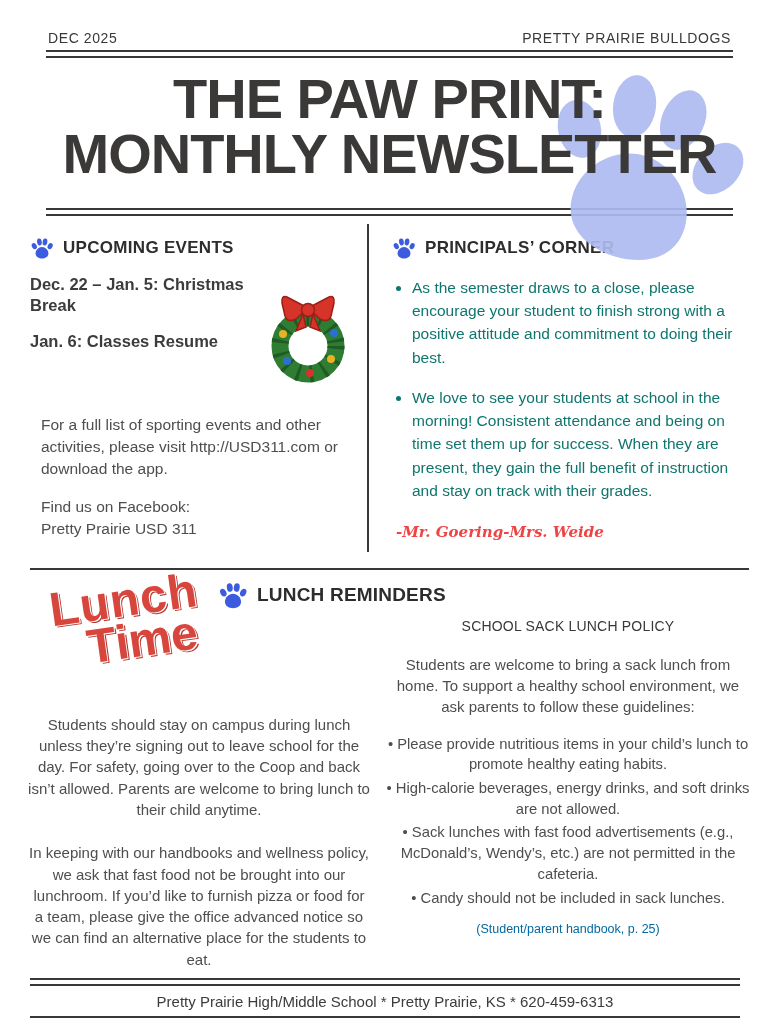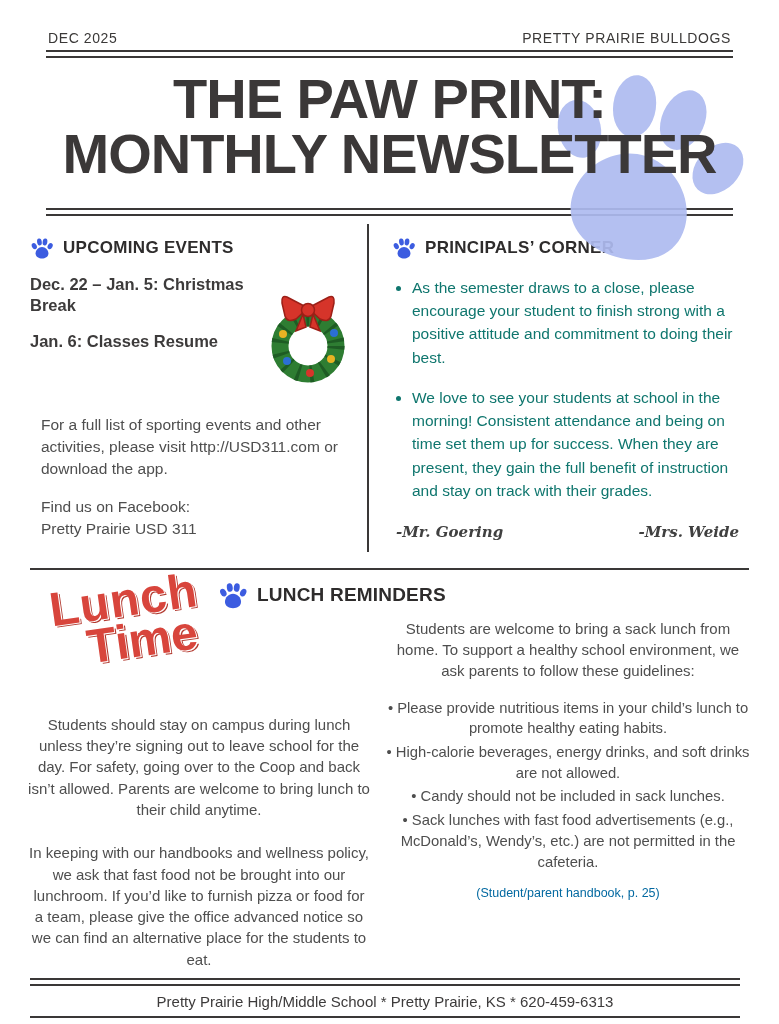--- a/index.html
+++ b/index.html
@@ -40,23 +40,23 @@
   .event { width:252px; margin:14px 0 0 0; font-size:16.5px; font-weight:700;
     line-height:1.3; color:#3d3b3b; }
   .wreath { position:absolute; right:8px; top:52px; width:100px; height:100px; }
   .body-text { margin:11px; font-size:15.5px; line-height:1.42; color:#4e4e4e; }
   .events-info { margin-top:62px; }
   .fb { margin-top:16px; }
   .fb span { display:block; }
 
   .bullets { margin:16px 0 0 0; padding-left:20px; }
   .bullets li { margin-bottom:17px; font-size:15.5px; line-height:1.5; color:#0f766e; }
-  .signatures { display:flex; justify-content:space-between; padding:4px 10px 0 4px;
+  .signatures { display:flex; padding:4px 10px 0 4px;
     font-family:"DejaVu Serif","Liberation Serif",serif; font-style:italic;
-    font-weight:700; font-size:15px; color:#404040; }
+    font-weight:700; font-size:15px; color:#ef4444; }
 
   
   .lunch { position:relative; height:392px; margin-top:2px; }
   .lunch-art { position:absolute; left:52px; top:4px; transform:rotate(-8deg);
     color:#d8453c; font-weight:800; line-height:1; text-align:center;
     text-shadow:1px 1px 0 #ffffff, 2px 2px 0 #b2392f; }
   .lunch-art .lt1 { display:block; font-size:48px; letter-spacing:1px; }
   .lunch-art .lt2 { display:block; font-size:48px; margin:-6px 0 0 26px; }
   .lunch-head { position:absolute; left:218px; top:8px; }
   .lunch-head h2 { font-size:19px; letter-spacing:.2px; }
@@ -204,26 +204,27 @@
       </span>
       <h2>LUNCH REMINDERS</h2>
     </div>
 
     <div class="lunch-left">
       <p>Students should stay on campus during lunch unless they’re signing out to leave school for the day. For safety, going over to the Coop and back isn’t allowed. Parents are welcome to bring lunch to their child anytime.</p>
       <p>In keeping with our handbooks and wellness policy, we ask that fast food not be brought into our lunchroom. If you’d like to furnish pizza or food for a team, please give the office advanced notice so we can find an alternative place for the students to eat.</p>
     </div>
 
     <div class="lunch-right">
+      <div class="policy-title">SCHOOL SACK LUNCH POLICY</div>
       <p class="policy-intro">Students are welcome to bring a sack lunch from home. To support a healthy school environment, we ask parents to follow these guidelines:</p>
       <ul class="policy-bullets">
         <li>Please provide nutritious items in your child’s lunch to promote healthy eating habits.</li>
         <li>High-calorie beverages, energy drinks, and soft drinks are not allowed.</li>
+        <li>Sack lunches with fast food advertisements (e.g., McDonald’s, Wendy’s, etc.) are not permitted in the cafeteria.</li>
         <li>Candy should not be included in sack lunches.</li>
-        <li>Sack lunches with fast food advertisements (e.g., McDonald’s, Wendy’s, etc.) are not permitted in the cafeteria.</li>
       </ul>
       <div class="policy-note">(Student/parent handbook, p. 25)</div>
     </div>
   </div>
 
   <div class="footer">
     <div class="rule-double m-sm"></div>
     <div class="footer-text">Pretty Prairie High/Middle School * Pretty Prairie, KS * 620-459-6313</div>
     <div class="rule-single m-sm"></div>
   </div>

